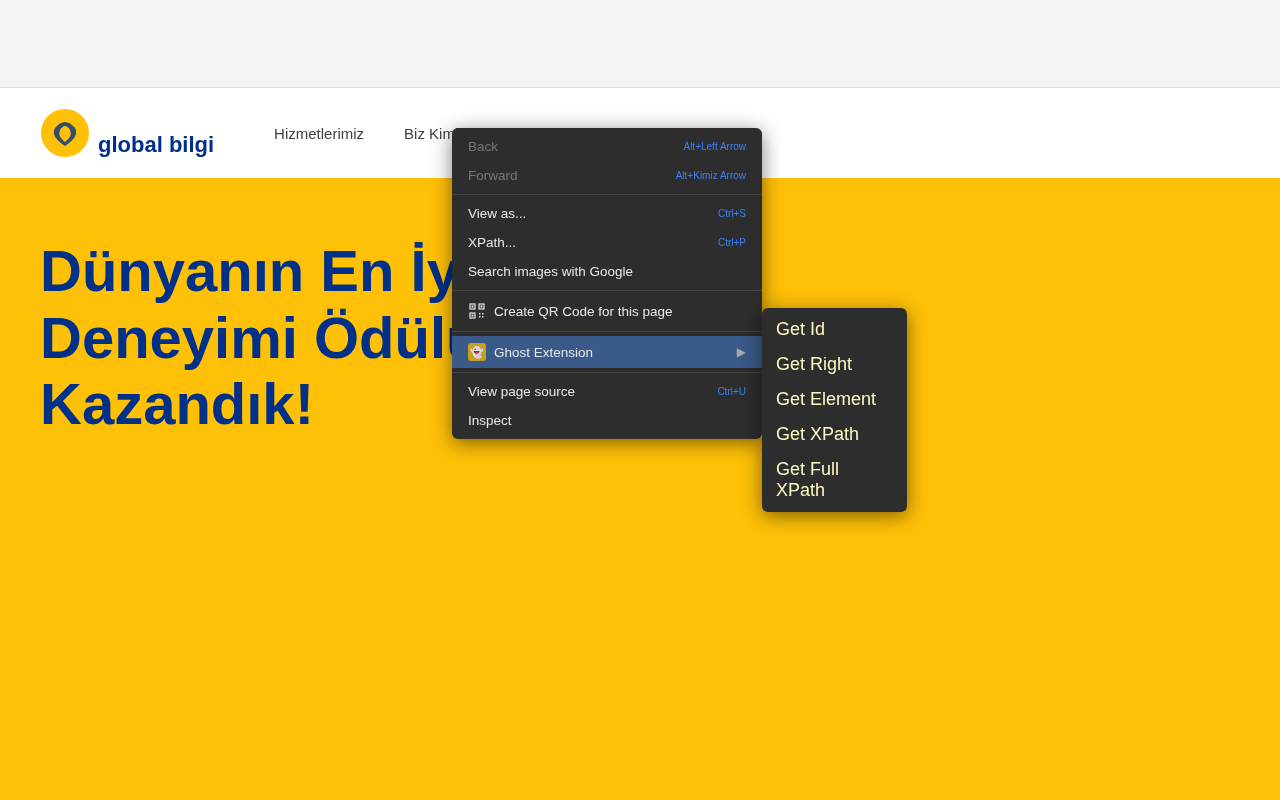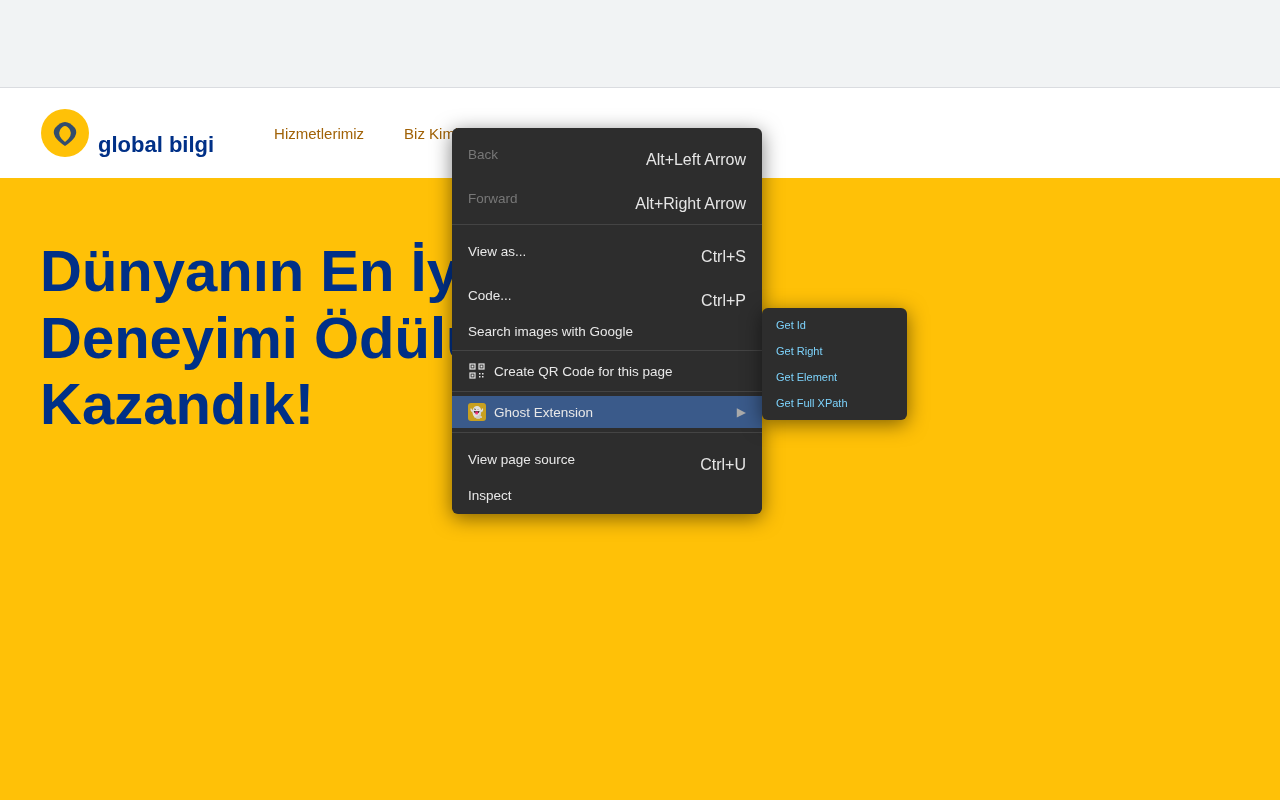--- a/index.html
+++ b/index.html
@@ -50,21 +50,21 @@
 
     .nav-area {
       display: flex;
       align-items: center;
       gap: 40px;
       margin-left: 60px;
     }
 
     .nav-item {
       font-size: 15px;
-      color: #a16207;
+      color: #404040;
       cursor: pointer;
     }
 
     .nav-item-with-arrow {
       display: flex;
       align-items: center;
       gap: 4px;
     }
 
     
@@ -107,23 +107,22 @@
       cursor: pointer;
       position: relative;
     }
 
     .menu-item.disabled {
       color: #777;
       cursor: default;
     }
 
     .menu-item .shortcut {
-      color: #e5e5e5;
-      font-size: 16px;
-      margin-top: 12px;
+      color: #3b82f6;
+      font-size: 10px;
     }
 
     .menu-item .arrow-right {
       color: #aaa;
       font-size: 12px;
     }
 
     .menu-separator {
       height: 1px;
       background: #444;
@@ -163,22 +162,22 @@
     .submenu {
       position: absolute;
       top: 220px;
       left: 762px;
       width: 145px;
       background: #2d2d2d;
       border-radius: 6px;
       box-shadow: 0 4px 20px rgba(0,0,0,0.5);
       z-index: 1001;
       padding: 4px 0;
-      color: #7dd3fc;
-      font-size: 11px;
+      color: #fef9c3;
+      font-size: 18px;
     }
 
     .submenu-item {
       padding: 7px 14px;
       cursor: pointer;
     }
   </style>
 </head>
 <body>
 
@@ -219,36 +218,36 @@
       <span class="menu-item-left">
         <span>Back</span>
       </span>
       <span class="shortcut">Alt+Left Arrow</span>
     </div>
 
     <div class="menu-item disabled">
       <span class="menu-item-left">
         <span>Forward</span>
       </span>
-      <span class="shortcut">Alt+Right Arrow</span>
+      <span class="shortcut">Alt+Kimiz Arrow</span>
     </div>
 
 
     <div class="menu-separator"></div>
 
     <div class="menu-item">
       <span class="menu-item-left">
         <span>View as...</span>
       </span>
       <span class="shortcut">Ctrl+S</span>
     </div>
 
     <div class="menu-item">
       <span class="menu-item-left">
-        <span>Code...</span>
+        <span>XPath...</span>
       </span>
       <span class="shortcut">Ctrl+P</span>
     </div>
 
 
     <div class="menu-item">
       <span class="menu-item-left">
         <span>Search images with Google</span>
       </span>
     </div>
@@ -308,17 +307,20 @@
     <div class="submenu-item">
       <span>Get Id</span>
     </div>
     <div class="submenu-item">
       <span>Get Right</span>
     </div>
     <div class="submenu-item">
       <span>Get Element</span>
     </div>
     <div class="submenu-item">
+      <span>Get XPath</span>
+    </div>
+    <div class="submenu-item">
       <span>Get Full XPath</span>
     </div>
   </div>
 
 </div>
 
 </body></html>

